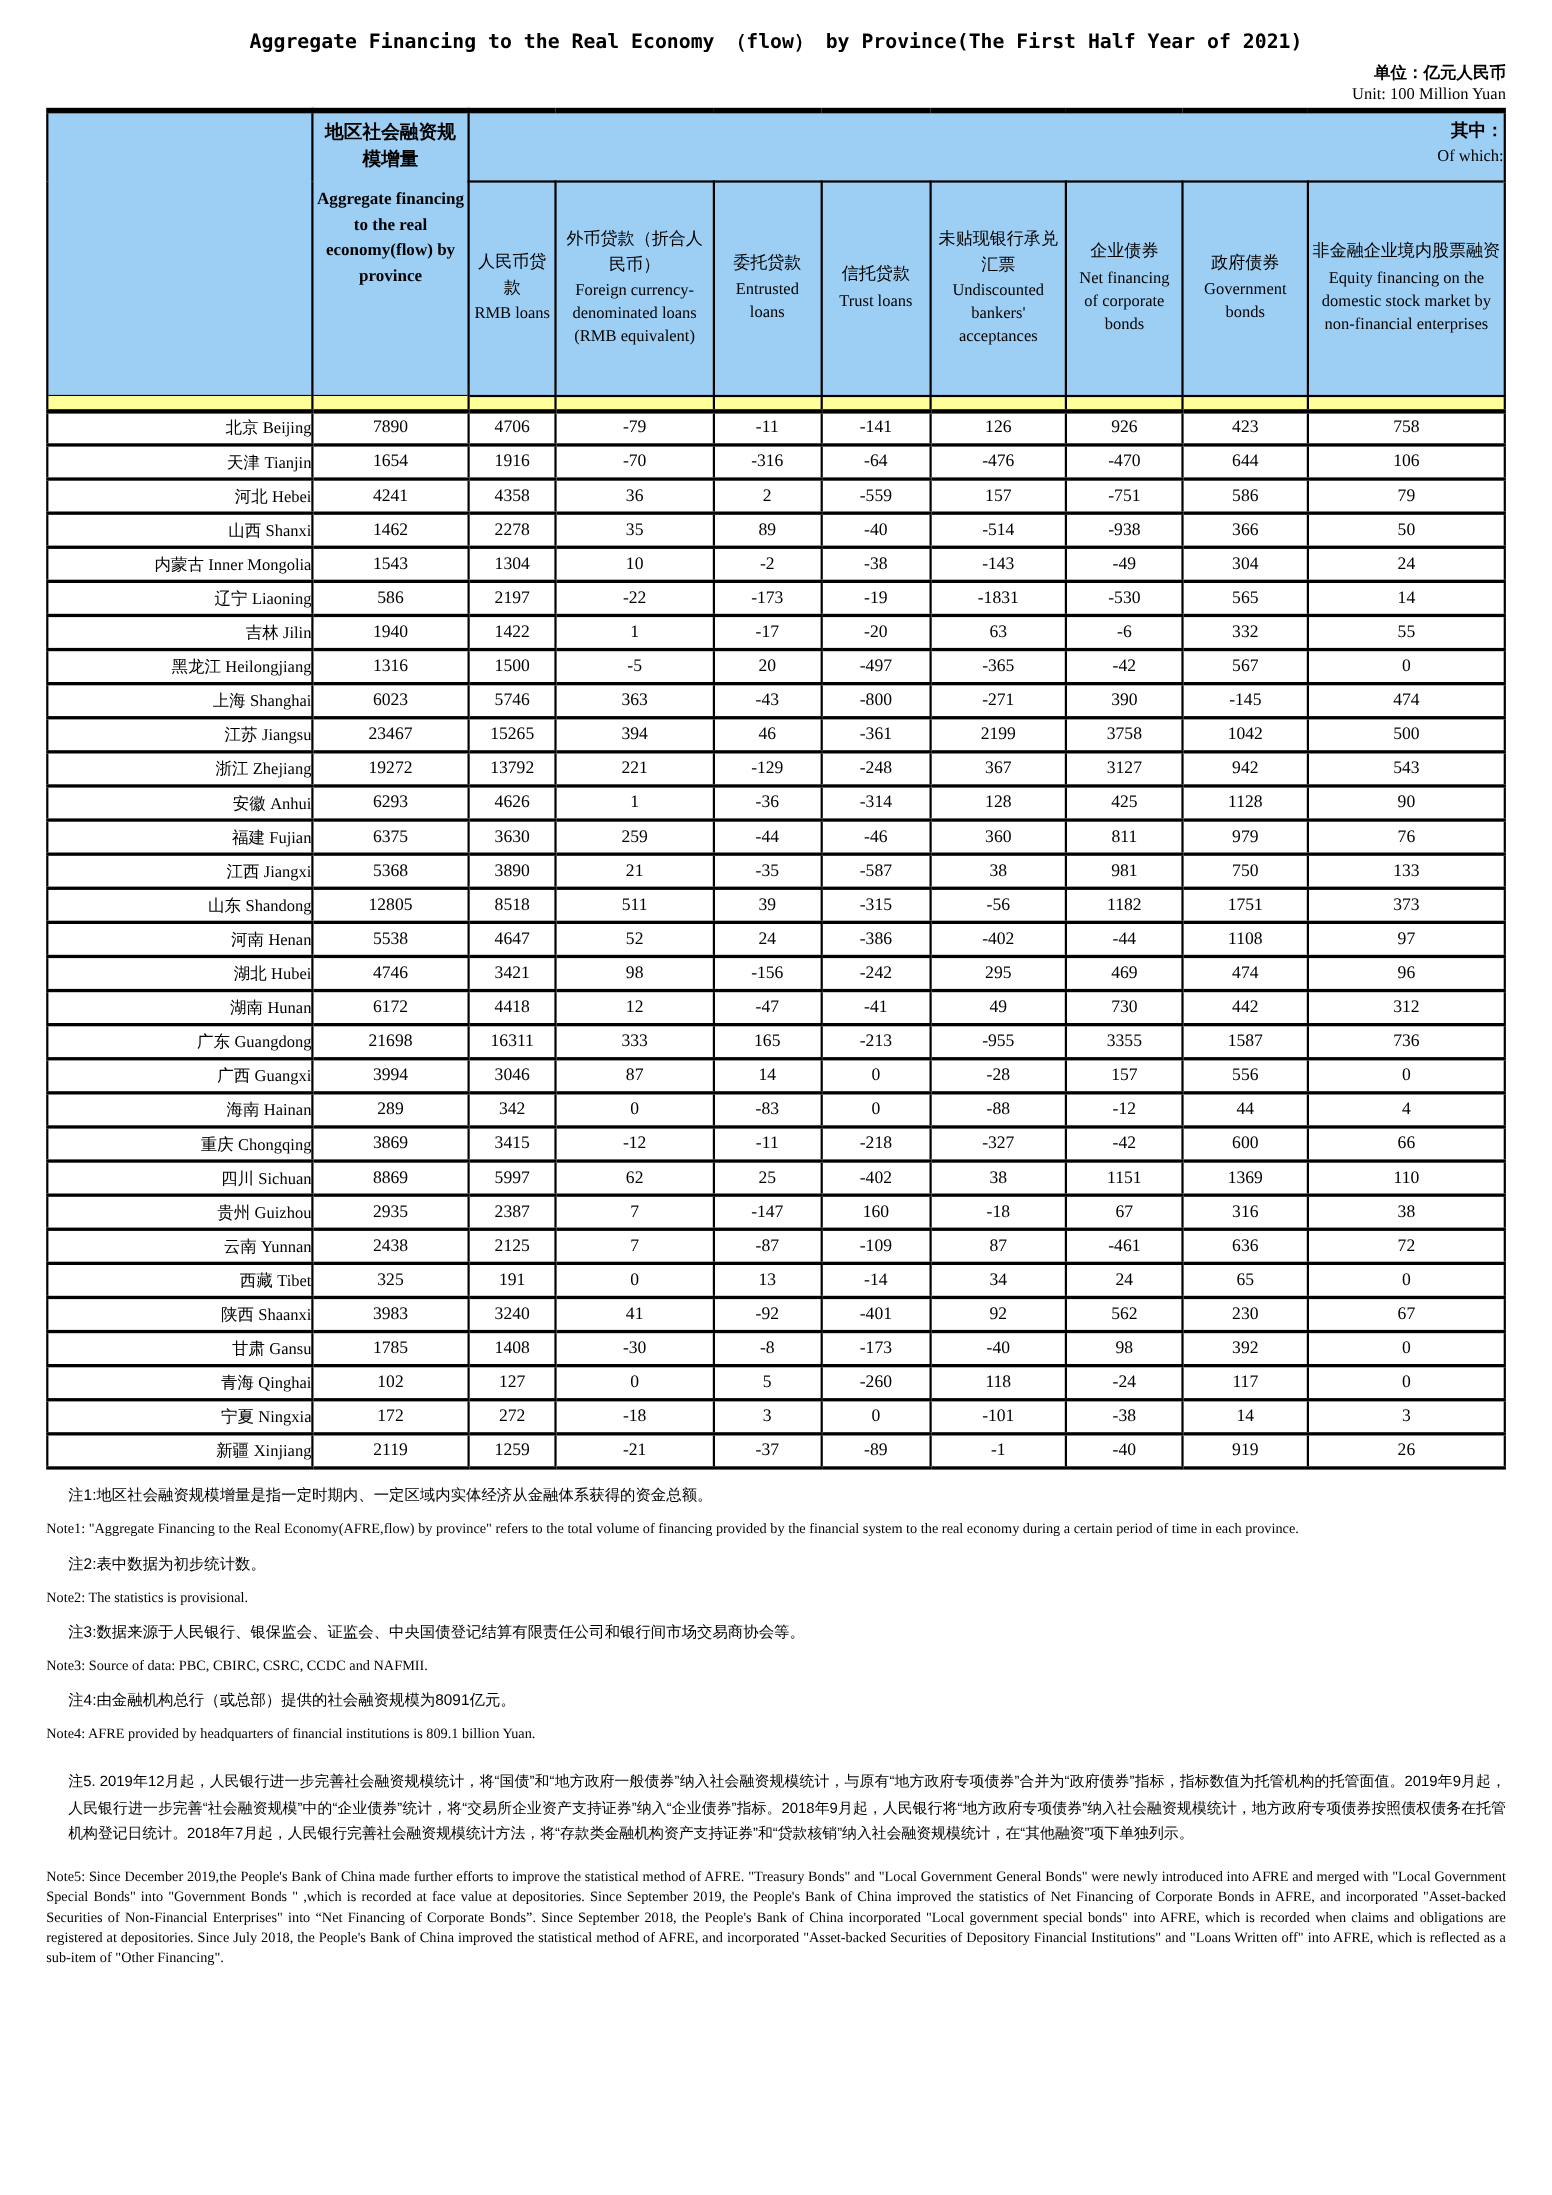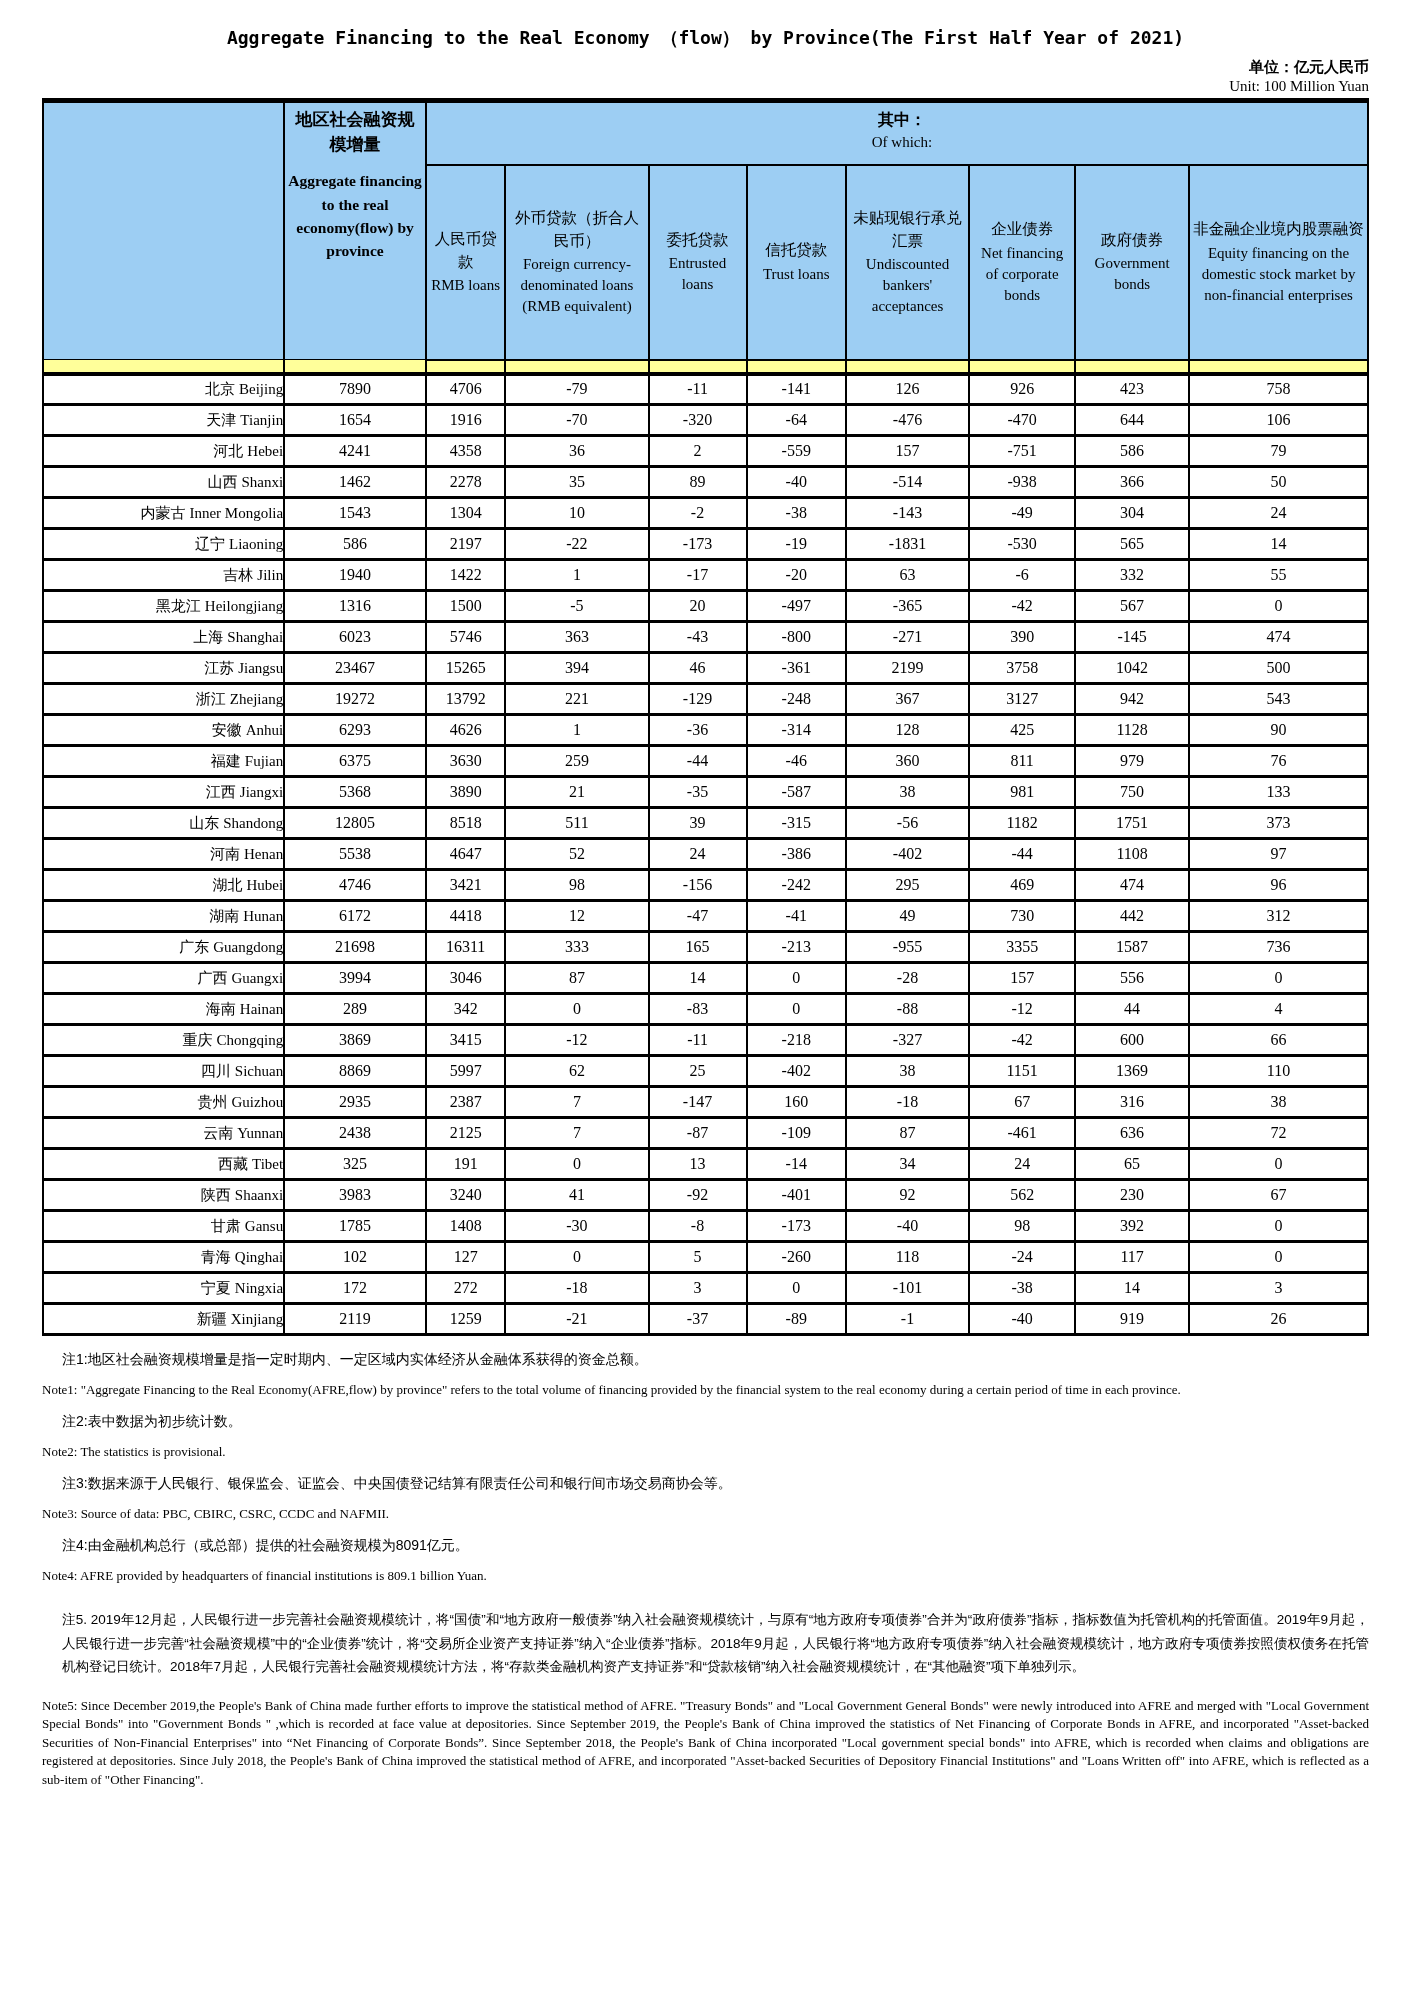--- a/index.html
+++ b/index.html
@@ -15,21 +15,21 @@
   .unit-en { font-size:15px; font-family:"Liberation Serif", serif; }
 
   table.afre { width:100%; border-collapse:collapse; table-layout:fixed; margin-top:2px;
                border:2px solid #000; border-top:5px solid #000; }
   thead th { background:#9DCEF3; border:2px solid #000; font-weight:normal; }
   th.prov-head { border-bottom:none; }
   th.agg { vertical-align:top; padding:5px 2px 8px 2px; border-bottom:none; }
   .agg-zh { font-size:17px; font-weight:bold; line-height:1.45; }
   .agg-en { font-family:"Liberation Serif", serif; font-weight:bold; font-size:15.5px;
             margin-top:12px; line-height:1.5; }
-  th.ofwhich { vertical-align:top; text-align:center; padding:5px 0 0 10px; border-bottom:none; height:64px; }
+  th.ofwhich { vertical-align:top; text-align:right; padding:5px 0 0 10px; border-bottom:none; height:64px; }
   .ow-zh { font-size:16px; font-weight:bold; line-height:1.5; }
   .ow-en { font-size:15px; font-family:"Liberation Serif", serif; line-height:1.4; }
   th.subhead { vertical-align:middle; padding:4px 3px; height:195px; border-top:2px solid #000; }
   .h-zh { font-size:15.5px; line-height:1.45; }
   .h-en { font-family:"Liberation Serif", serif; font-size:15px; line-height:1.4; margin-top:2px; }
 
   tr.strip td { background:#FFFF9A; height:14px; border:2px solid #000;
                 border-top:1px solid #000; border-bottom:4px solid #000; }
 
   tbody td { border:2px solid #000; border-bottom:3px solid #000; height:31px;
@@ -149,21 +149,21 @@
           <td>758</td>
         </tr>
         <tr>
           <td class="prov">
             <span class="prov-zh">天津</span>
             <span class="prov-en">Tianjin</span>
           </td>
           <td>1654</td>
           <td>1916</td>
           <td>-70</td>
-          <td>-320</td>
+          <td>-316</td>
           <td>-64</td>
           <td>-476</td>
           <td>-470</td>
           <td>644</td>
           <td>106</td>
         </tr>
         <tr>
           <td class="prov">
             <span class="prov-zh">河北</span>
             <span class="prov-en">Hebei</span>

